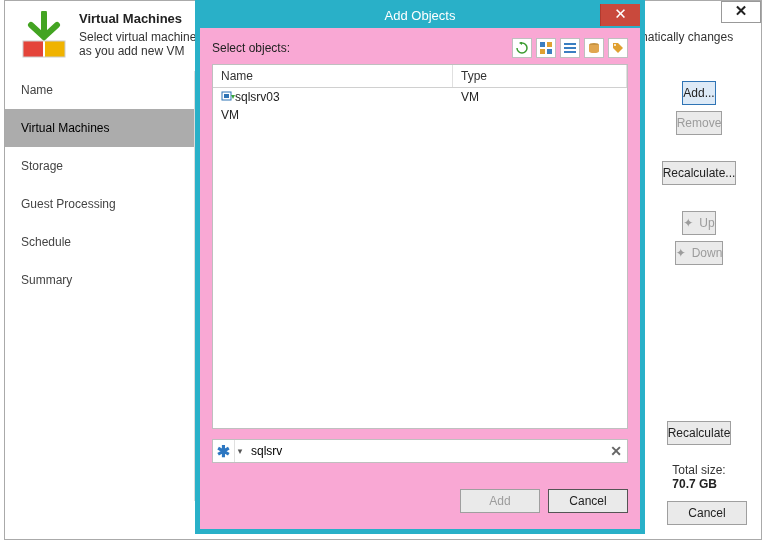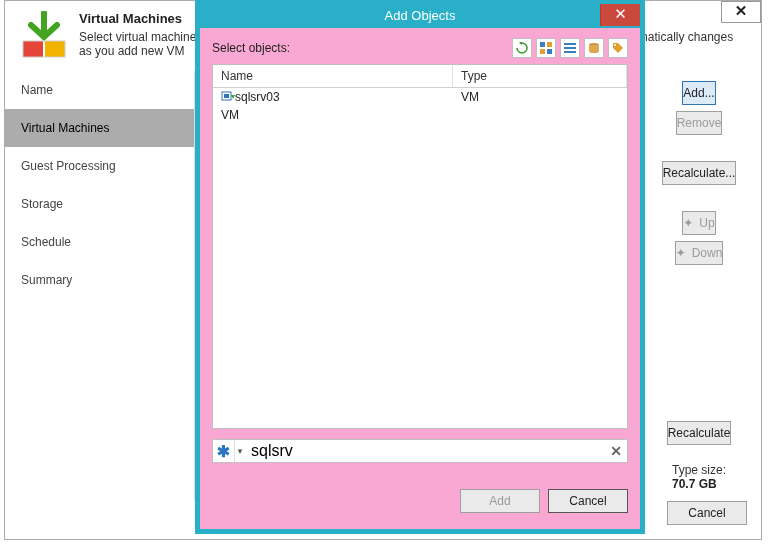--- a/index.html
+++ b/index.html
@@ -44,21 +44,21 @@
   .lh { padding: 4px 8px; border-right: 1px solid #e0e0e0; color:#333;}
   .lh.name { width: 240px; }
   .lh.type { flex: 1; }
   .list-row { display: flex; padding: 2px 4px; align-items:center;}
   .lr-name { width: 240px; padding: 0 4px; display:flex; align-items:center; }
   .lr-type { flex: 1; padding: 0 4px; }
   .vm-ic { width:14px; height:14px; display:inline-block; }
   .search { display: flex; border: 1px solid #bfbfbf; background: #fff; margin-top: 10px; height: 24px; align-items: center; }
   .search-ic { width: 22px; height: 22px; display:flex; align-items:center; justify-content:center; border-right:1px solid #e0e0e0; color:#2c76c1; font-size:16px; font-weight:bold;}
   .search-drop { width:10px; text-align:center; color:#555; font-size:9px;}
-  .search input { flex: 1; border: none; outline: none; padding: 0 6px; font-size:16px; font-family:inherit;}
+  .search input { flex: 1; border: none; outline: none; padding: 0 6px; font-size:12px; font-family:inherit;}
   .clear { width: 22px; text-align:center; color:#666; font-size:14px; cursor:pointer; font-weight:bold;}
   .modal-foot { display:flex; justify-content:flex-end; gap:8px; margin-top:10px;}
   .modal-foot .btn { width:80px;margin-top:16px; }
 </style>
 </head>
 <body>
 
 <div class="wizard">
   <div class="wizard-close">✕</div>
   <div class="wizard-header">
@@ -73,22 +73,22 @@
     <div>
       <div class="wiz-title">Virtual Machines</div>
       <div class="wiz-sub" style="white-space:pre;">Select virtual machines to process                                                                                                          automatically changes
 as you add new VM</div>
     </div>
   </div>
   <div class="wizard-body">
     <div class="nav">
       <div class="nav-item">Name</div>
       <div class="nav-item sel">Virtual Machines</div>
+      <div class="nav-item">Storage</div>
       <div class="nav-item">Guest Processing</div>
-      <div class="nav-item">Storage</div>
       <div class="nav-item">Schedule</div>
       <div class="nav-item">Summary</div>
     </div>
     <div class="main">
       <div class="main-table">
         <div class="hrow">Name</div>
       </div>
       <div class="side-btns">
         <div class="btn hl">Add...</div>
         <div class="btn disabled">Remove</div>
@@ -99,21 +99,21 @@
             <span style="margin-right:6px">✦</span>
             <span>Up</span>
           </div>
         <div class="btn disabled">
             <span style="margin-right:6px">✦</span>
             <span>Down</span>
           </div>
         <div class="spacer"></div>
         <div class="btn">Recalculate</div>
         <div class="total-box">
-          <div class="tot-label">Type size:</div>
+          <div class="tot-label">Total size:</div>
           <div class="tot-val">70.7 GB</div>
         </div>
       </div>
     </div>
   </div>
   <div class="footer">
     <div class="btn">Cancel</div>
   </div>
 </div>
 

